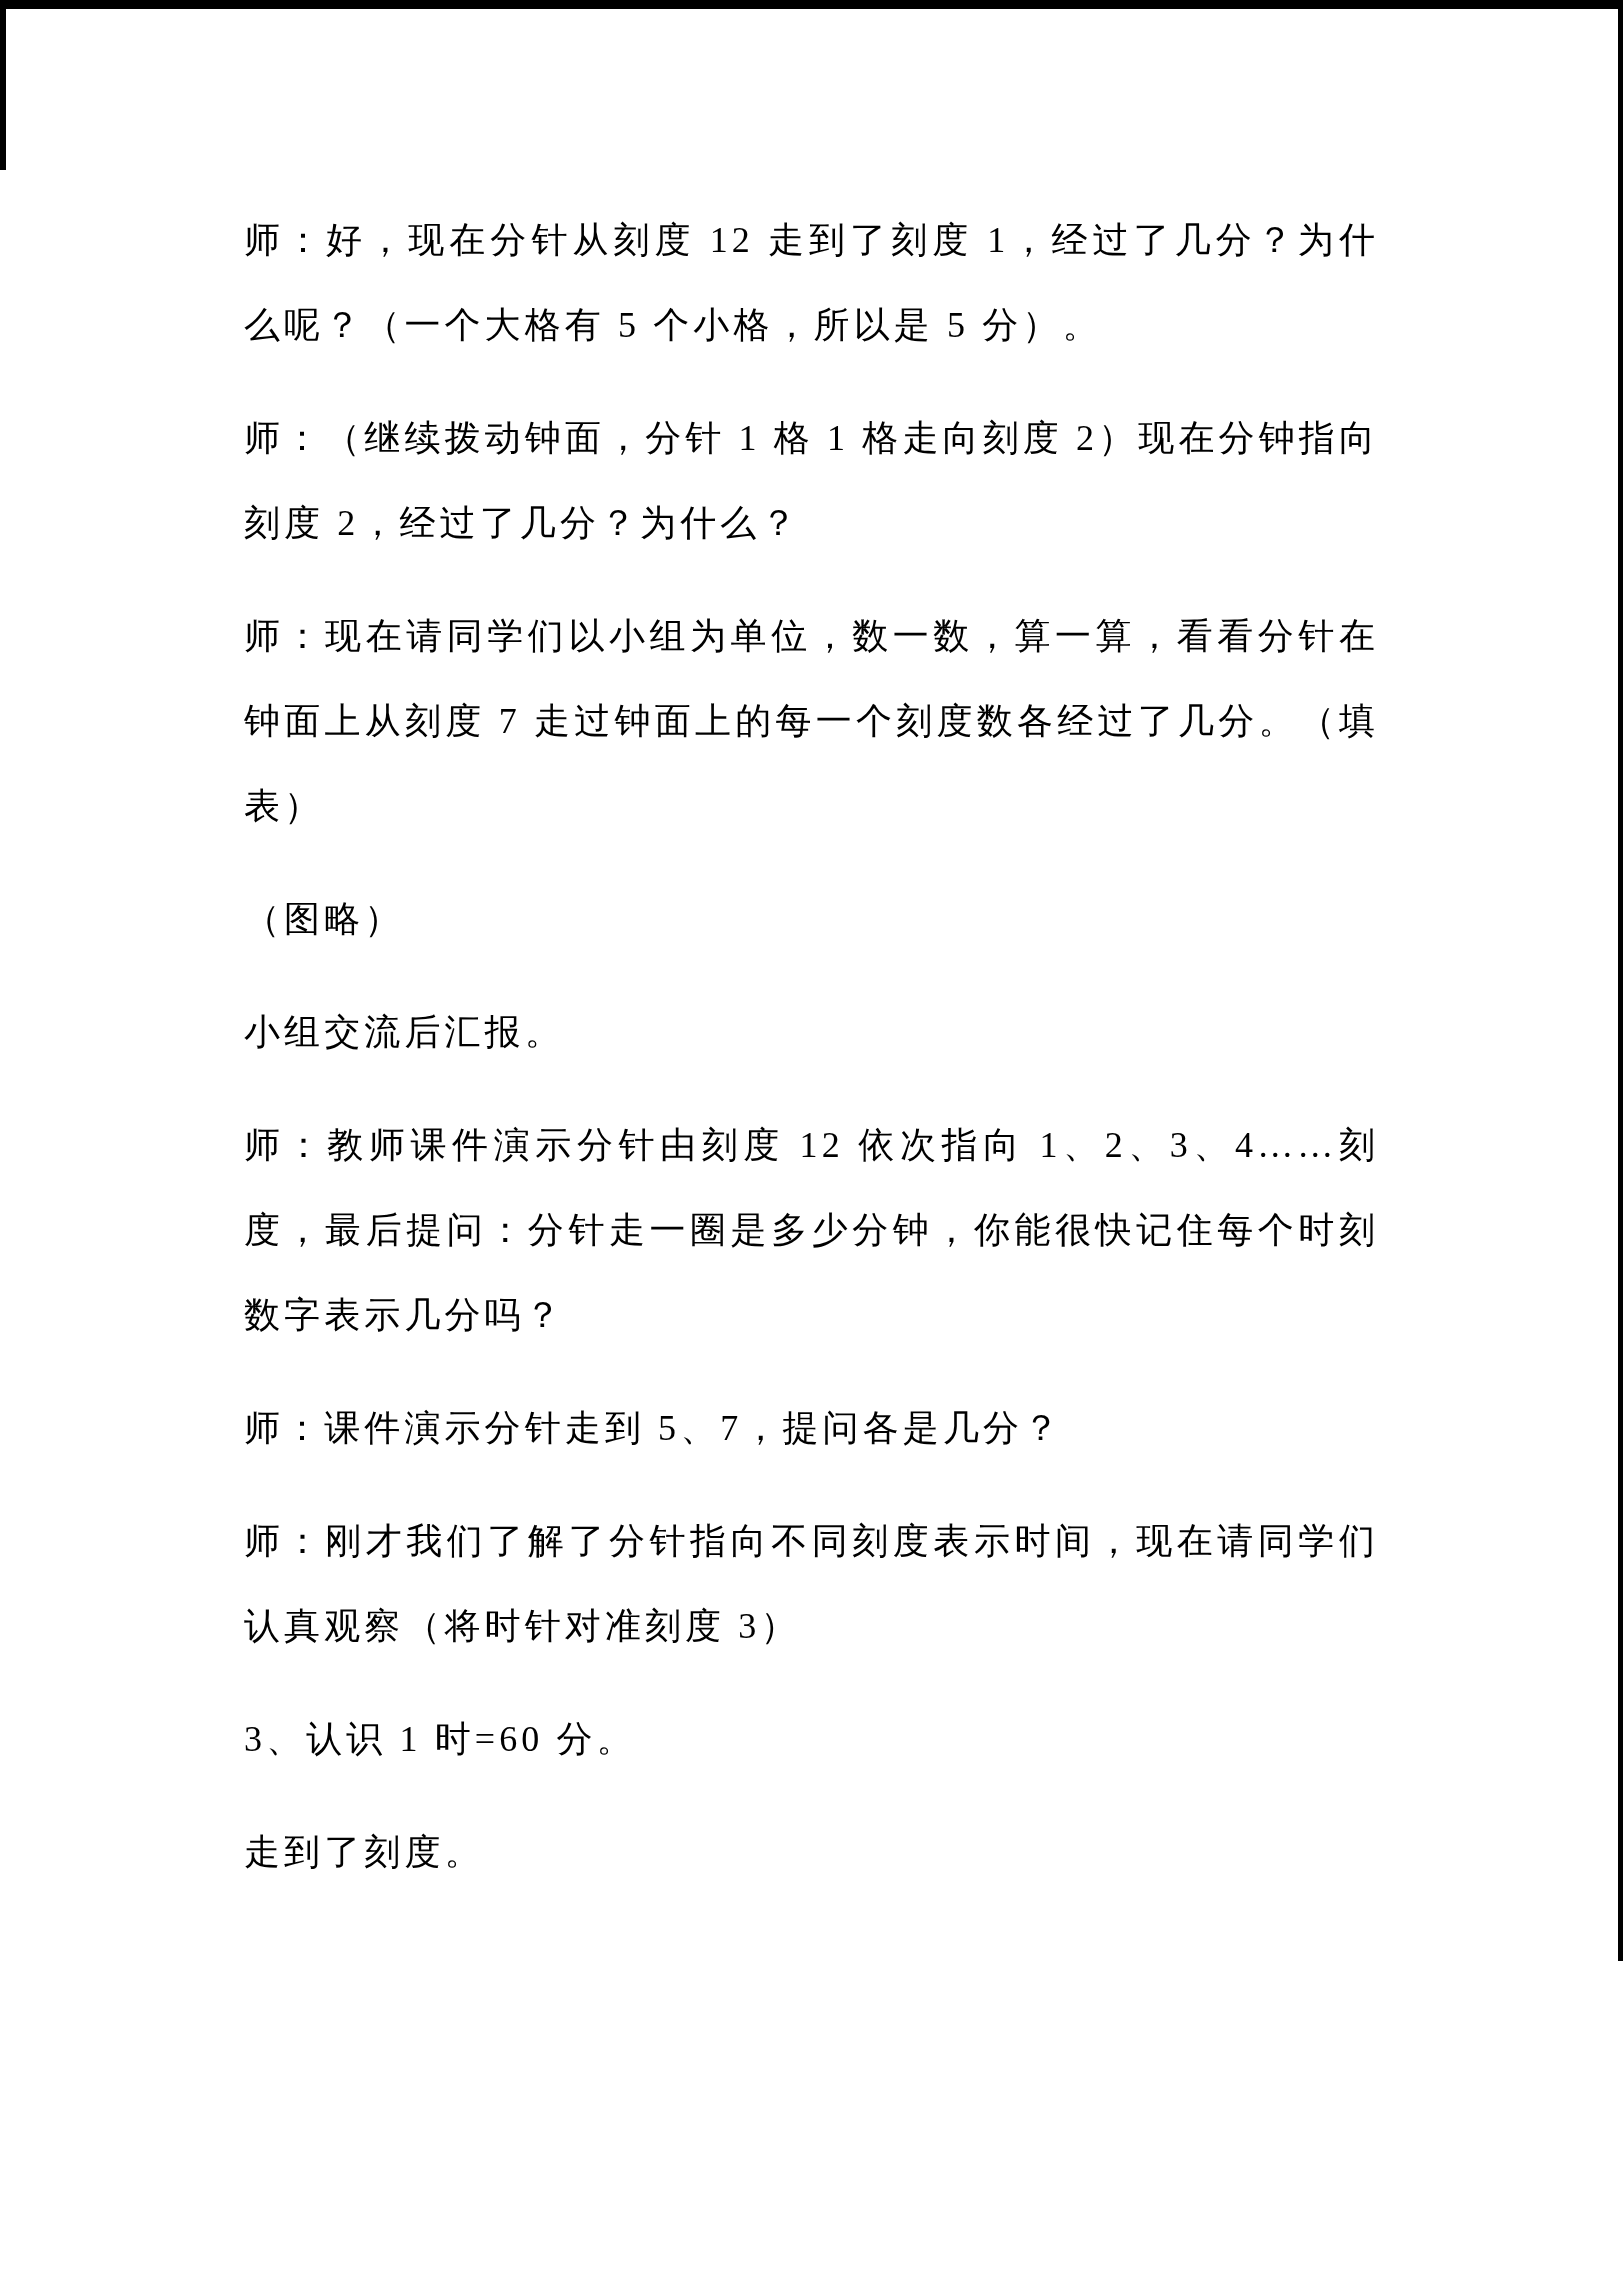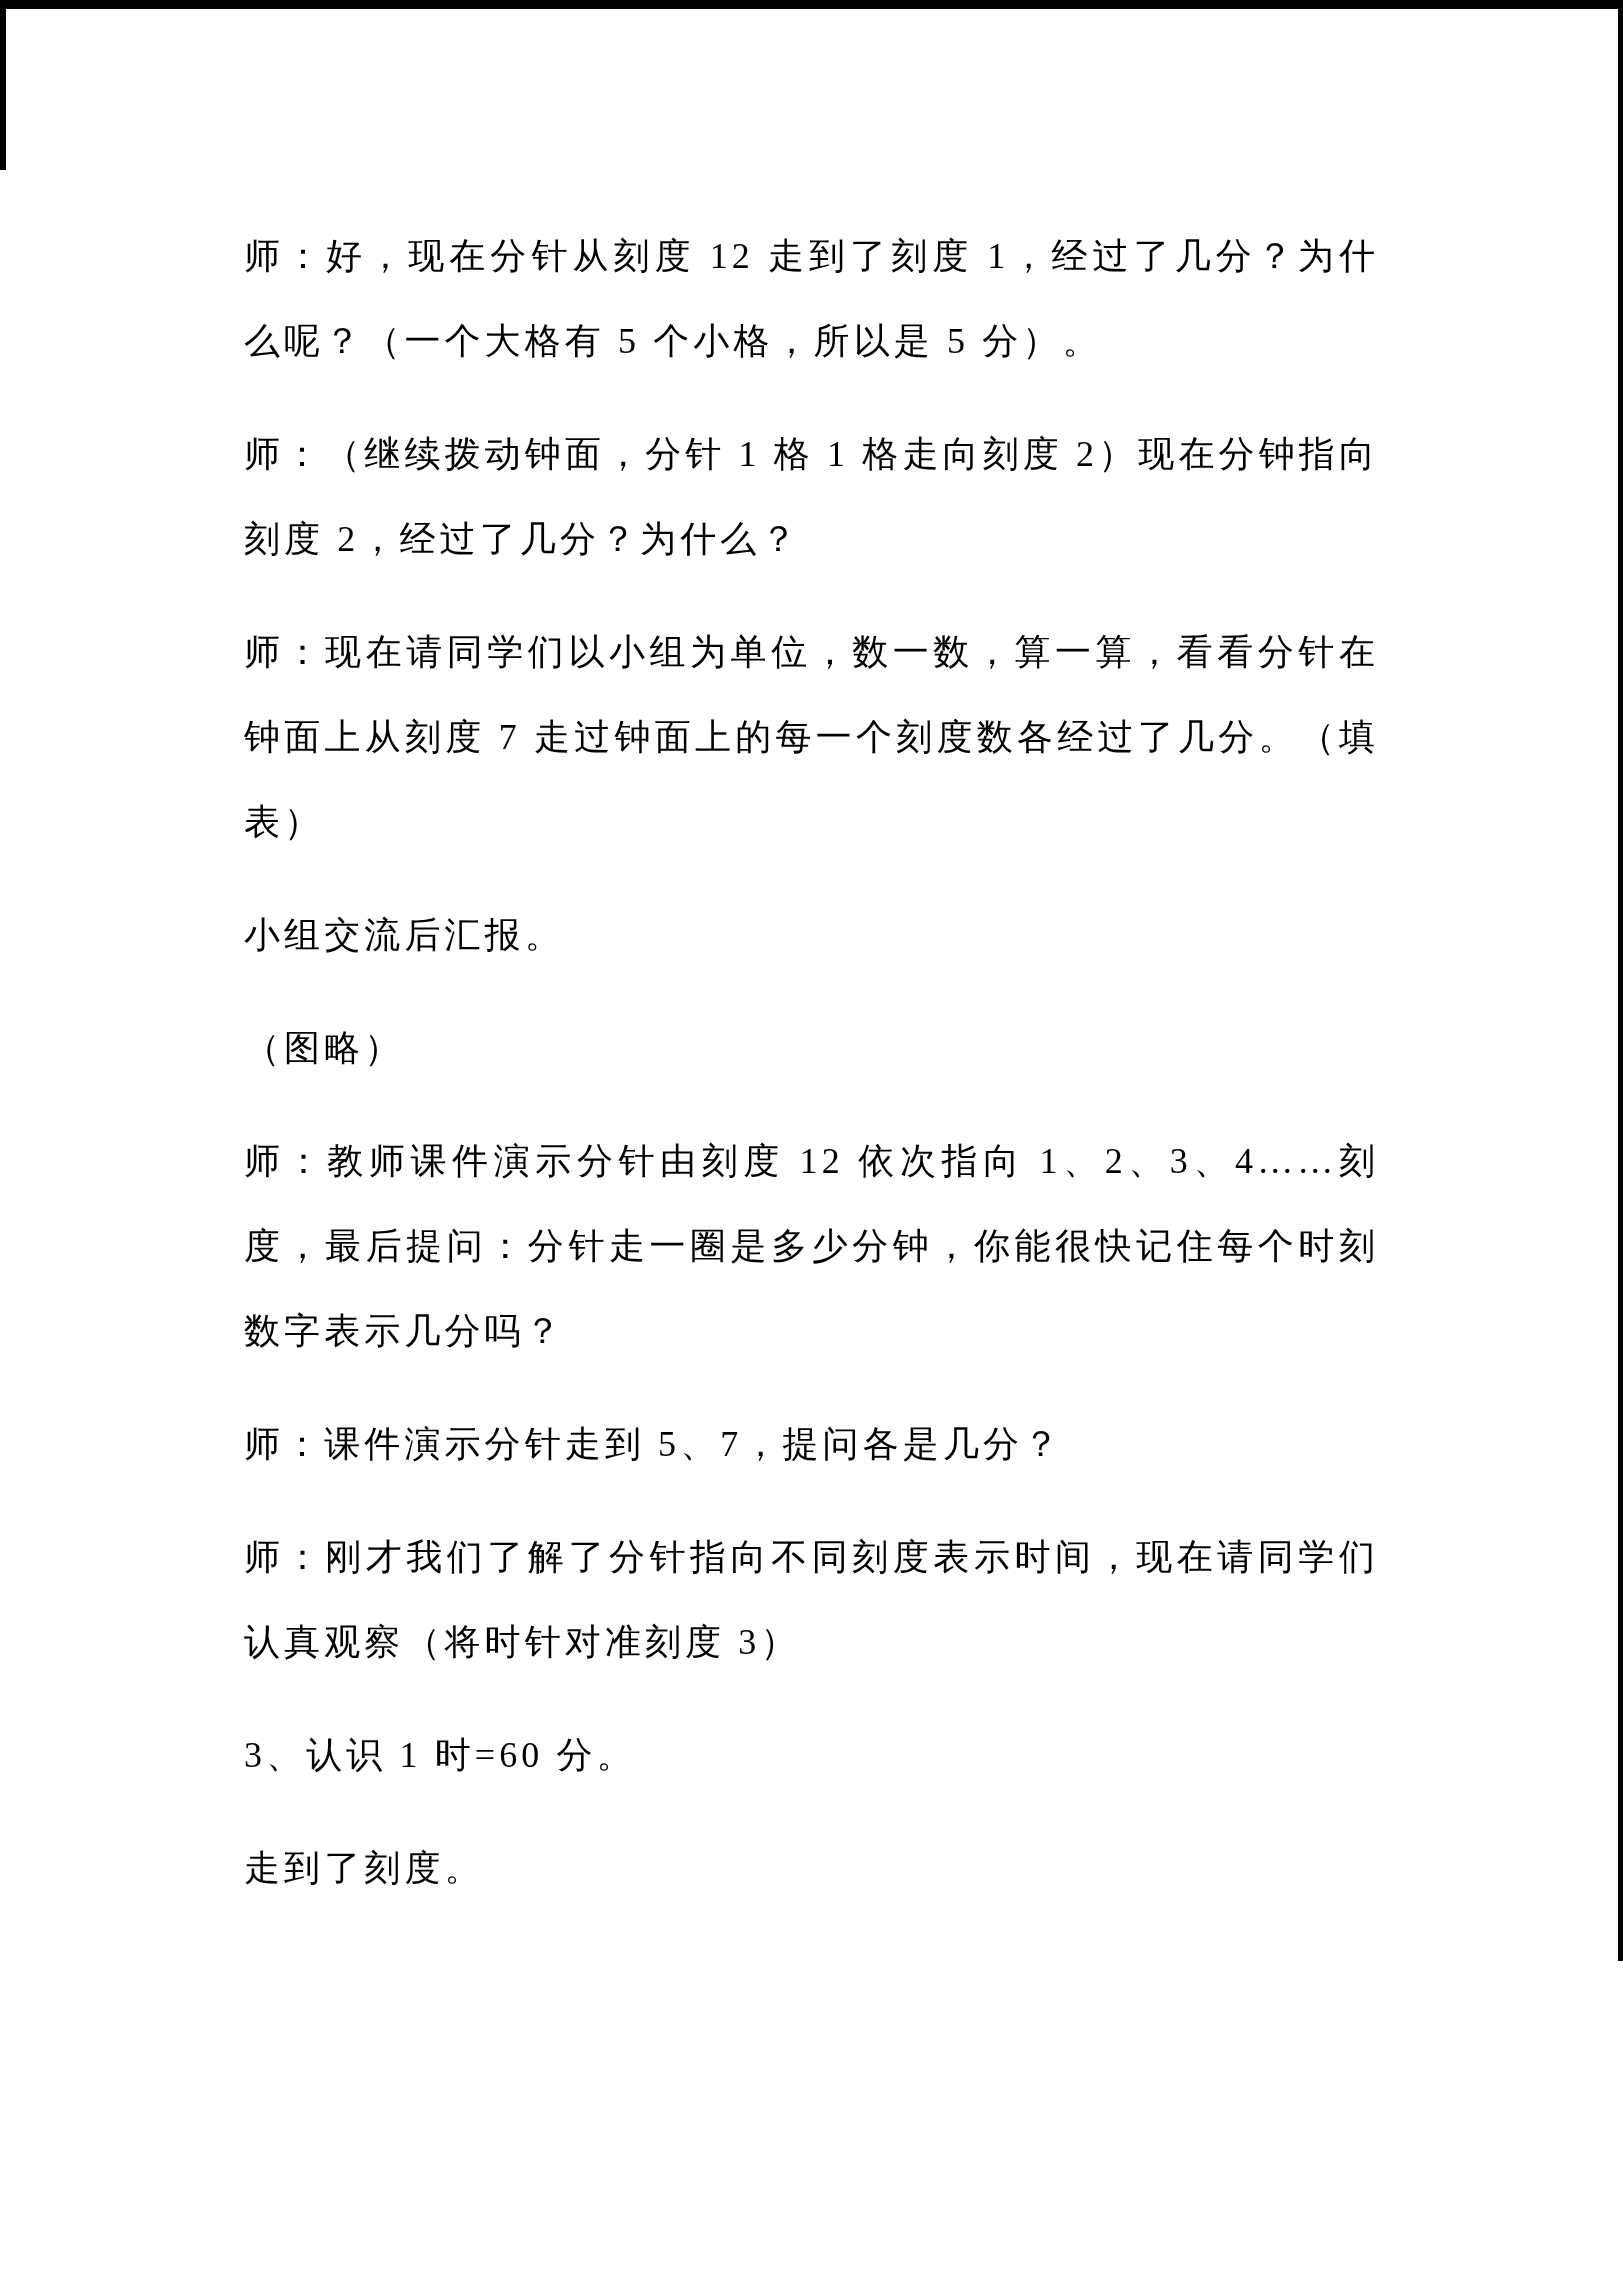--- a/index.html
+++ b/index.html
@@ -26,21 +26,21 @@
     left: 0; top: 0;
     width: 5.5px; height: 170px;
   }
   .edge-right {
     right: 0; top: 0;
     width: 5.5px; height: 1961px;
   }
   .text-block {
     position: absolute;
     left: 244px;
-    top: 214px;
+    top: 198px;
     width: 1135px;
     color: #000000;
     font-size: 36px;
     line-height: 85px;
     letter-spacing: 4.1px;
     text-align: justify;
     text-align-last: left;
   }
   .text-block p {
     margin: 0 0 28px 0;
@@ -51,21 +51,21 @@
 <body>
 
 <div class="edge edge-top"></div>
 <div class="edge edge-left"></div>
 <div class="edge edge-right"></div>
 
 <div class="text-block">
   <p>师：好，现在分针从刻度 12 走到了刻度 1，经过了几分？为什么呢？（一个大格有 5 个小格，所以是 5 分）。</p>
   <p>师：（继续拨动钟面，分针 1 格 1 格走向刻度 2）现在分钟指向刻度 2，经过了几分？为什么？</p>
   <p>师：现在请同学们以小组为单位，数一数，算一算，看看分针在钟面上从刻度 7 走过钟面上的每一个刻度数各经过了几分。（填表）</p>
+  <p>（图略）</p>
   <p>小组交流后汇报。</p>
-  <p>（图略）</p>
   <p>师：教师课件演示分针由刻度 12 依次指向 1、2、3、4……刻度，最后提问：分针走一圈是多少分钟，你能很快记住每个时刻数字表示几分吗？</p>
   <p>师：课件演示分针走到 5、7，提问各是几分？</p>
   <p>师：刚才我们了解了分针指向不同刻度表示时间，现在请同学们认真观察（将时针对准刻度 3）</p>
   <p>3、认识 1 时=60 分。</p>
   <p>走到了刻度。</p>
 </div>
 
 
 </body></html>

